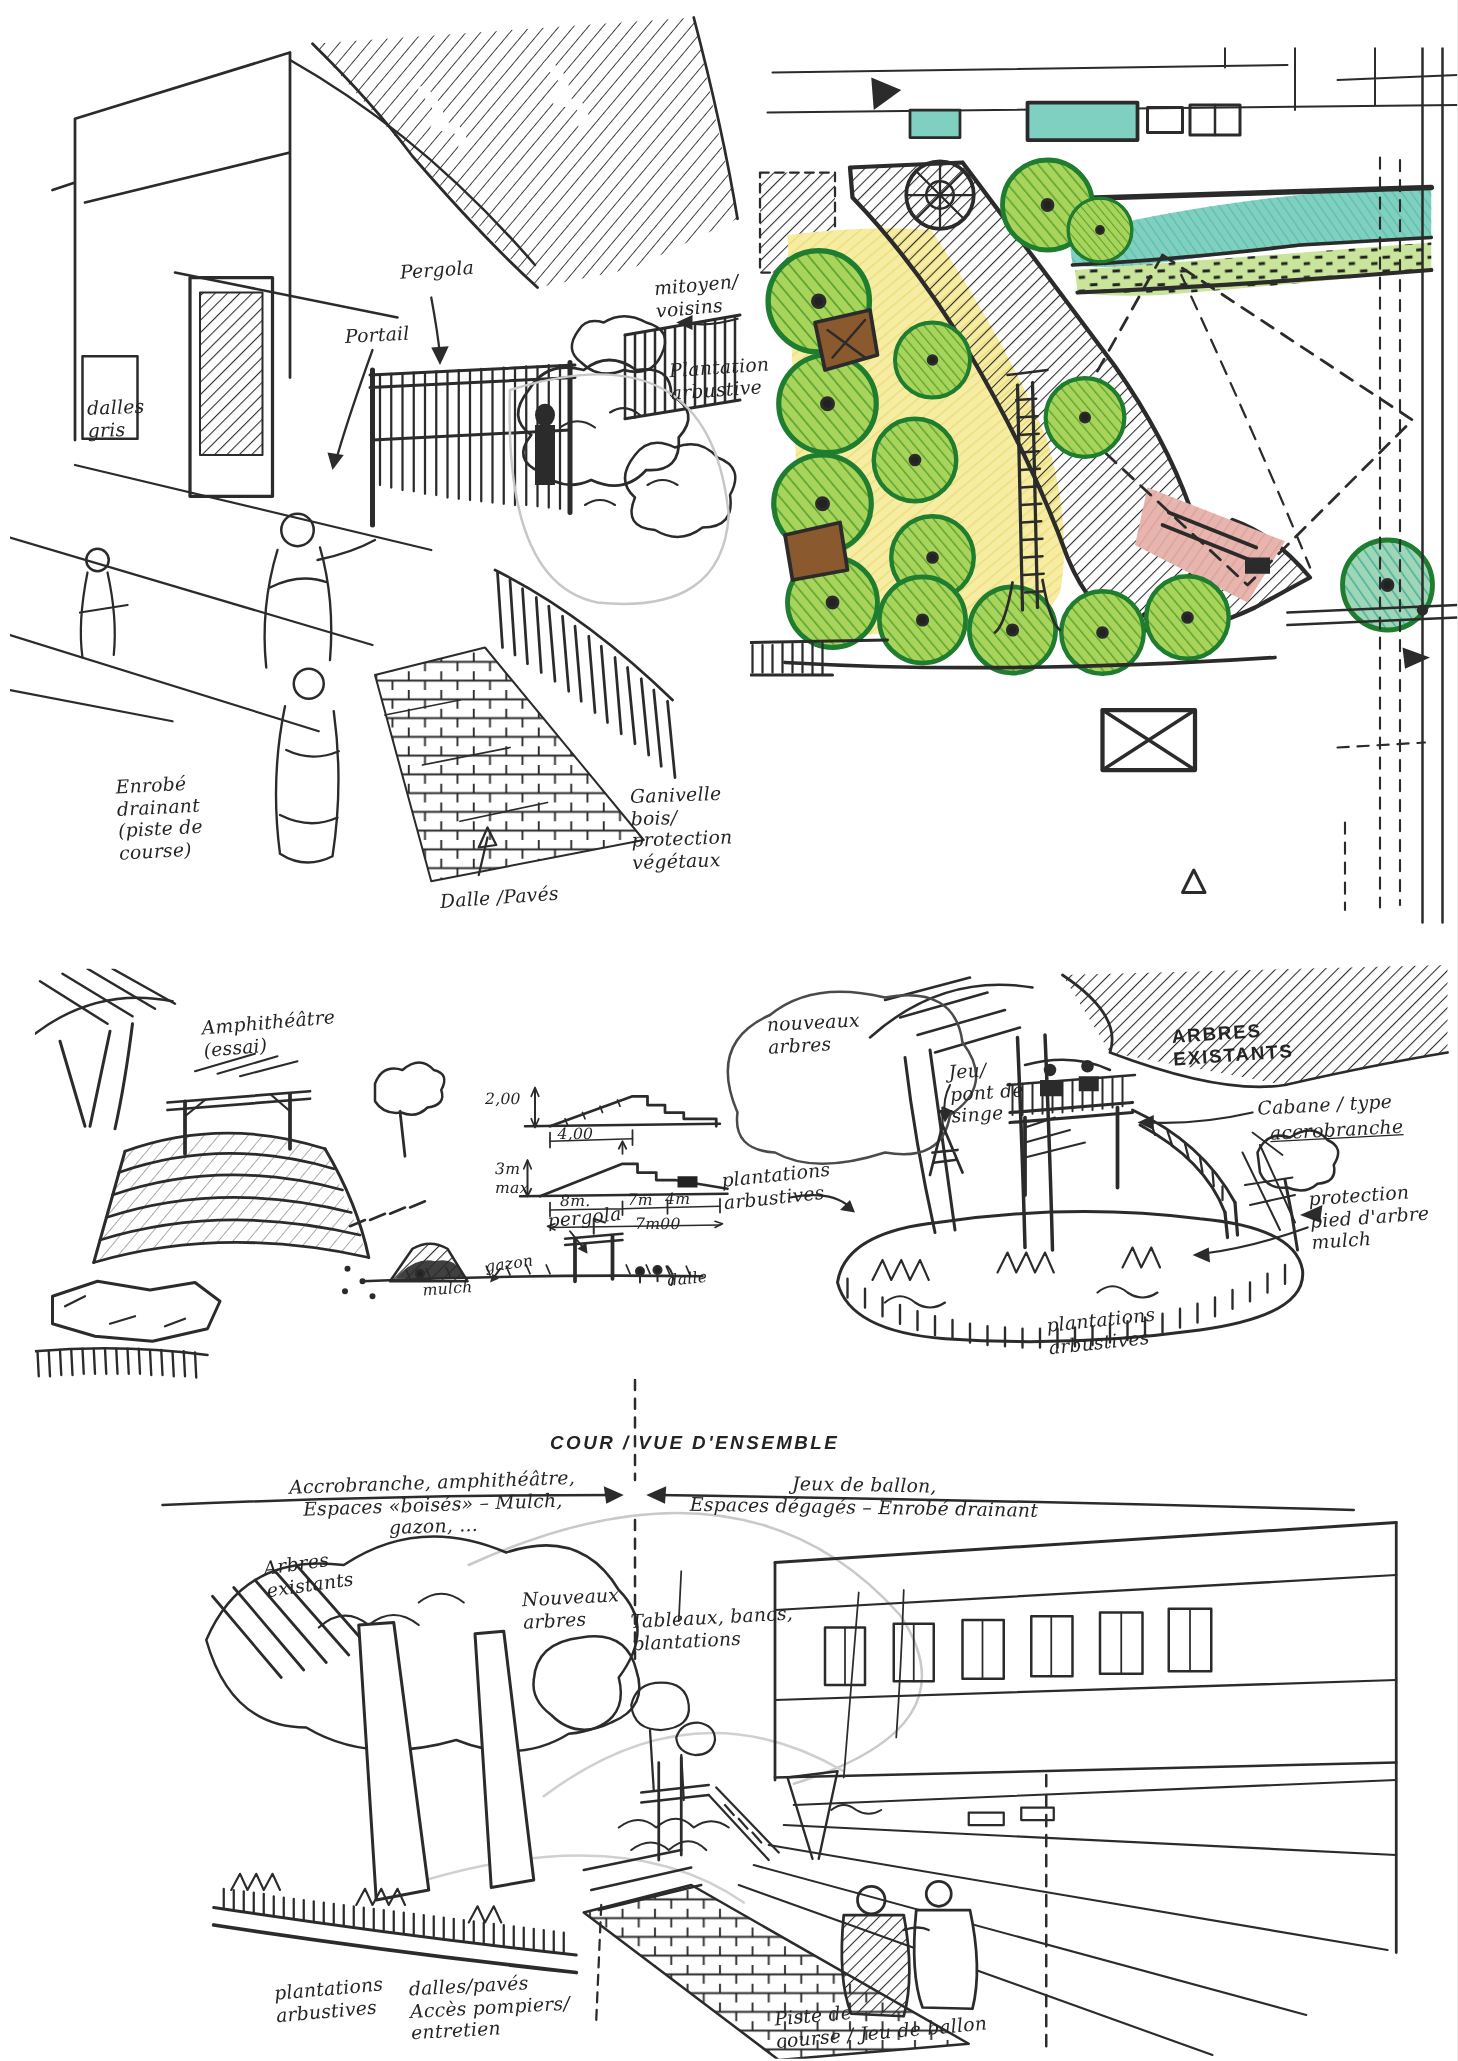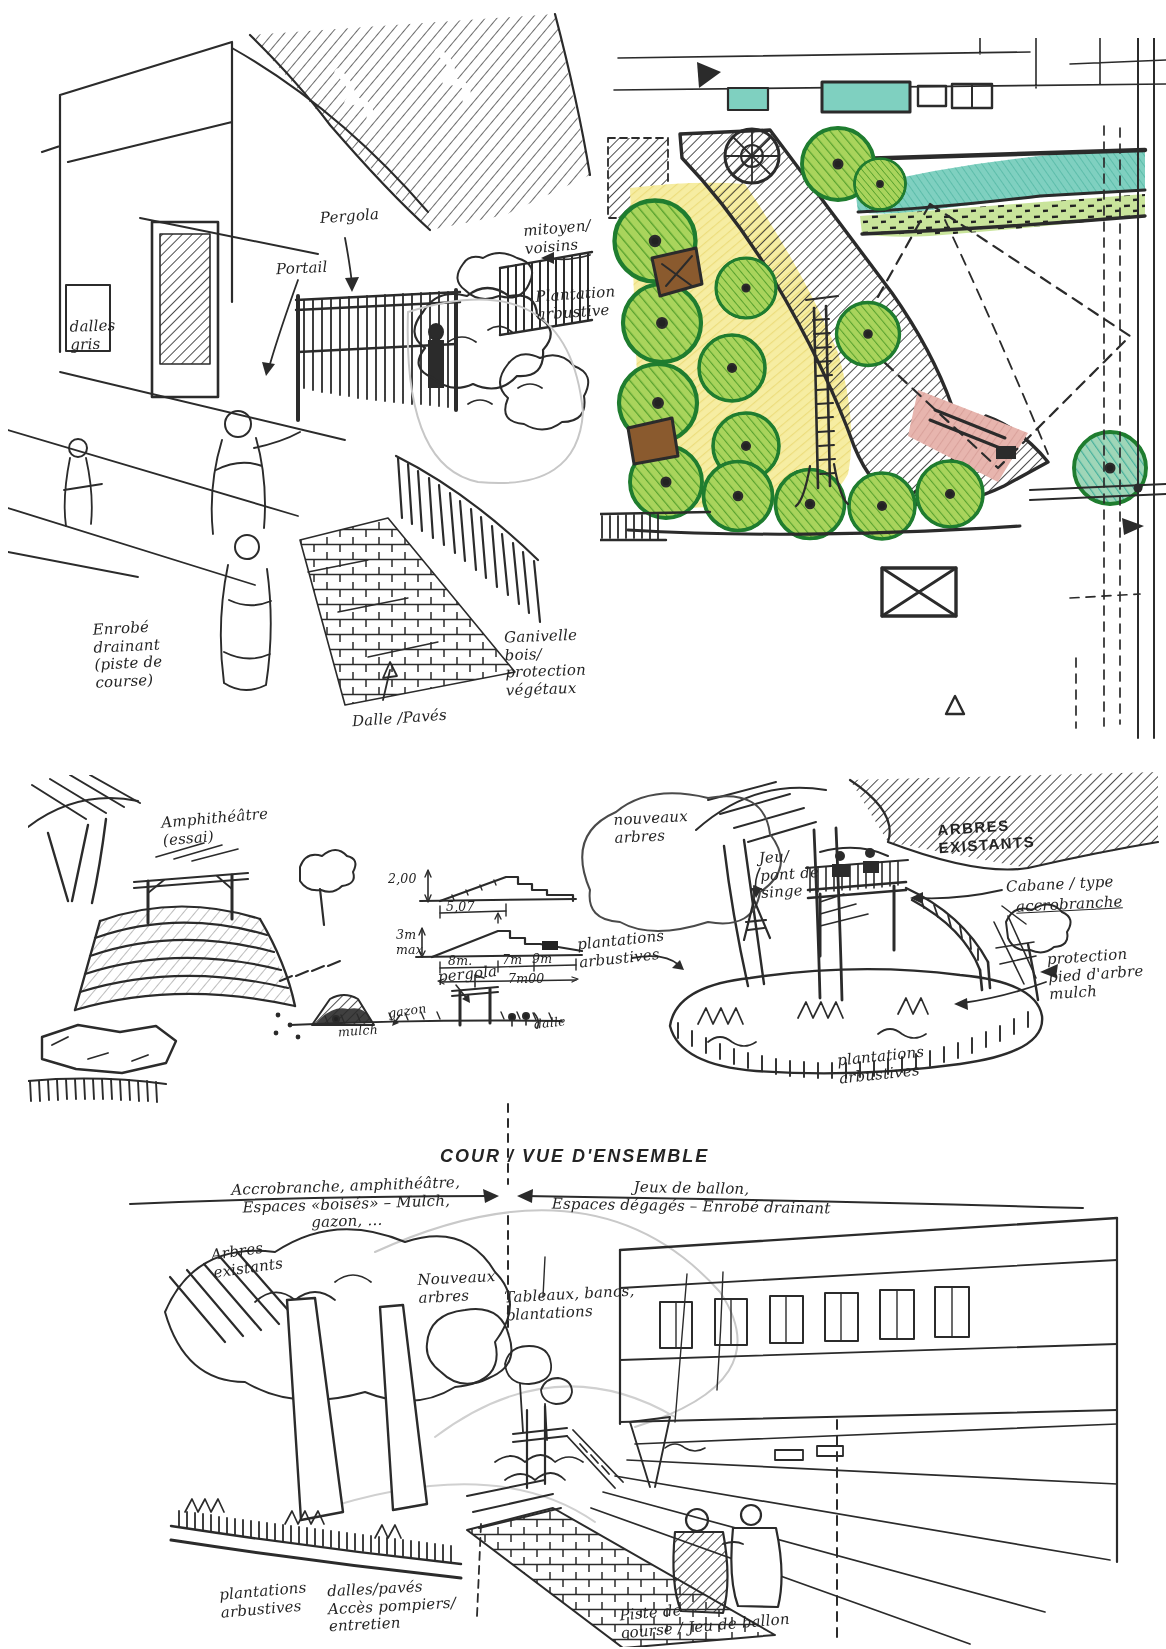--- a/index.html
+++ b/index.html
@@ -2,21 +2,21 @@
 <html><head>
 <meta charset="utf-8">
 <style>
   *{margin:0;padding:0;box-sizing:border-box}
   html,body{background:#ddd}
   #page{position:relative;width:1166px;height:1649px;background:#ffffff;margin:0 auto;overflow:hidden;font-family:"DejaVu Serif",serif;color:#242424}
   .sk{position:absolute}
   .lbl{position:absolute;font:italic 15px/1.18 "DejaVu Serif",serif;color:#242424;white-space:pre-line;letter-spacing:.2px}
   .small{font-size:12.5px}
   .caps{font-family:"Liberation Sans",sans-serif;font-style:normal;font-weight:bold;font-size:15px;letter-spacing:1.5px}
-  .titlemain{font-family:"Liberation Sans",sans-serif;font-style:italic;font-weight:bold;font-size:18px;letter-spacing:2px}
+  .titlemain{font-family:"Liberation Sans",sans-serif;font-style:italic;font-weight:bold;font-size:15px;letter-spacing:2px}
   .u{text-decoration:underline}
   svg{display:block}
 </style>
 </head>
 <body>
 
 <div id="page">
 
 <svg width="0" height="0" style="position:absolute" aria-hidden="true">
 <defs>
@@ -385,26 +385,26 @@
 course)</span>
 <span class="lbl" style="left:505px;top:628px;transform:rotate(-2deg)">Ganivelle
 bois/
 protection
 végétaux</span>
 <span class="lbl" style="left:352px;top:710px;transform:rotate(-4deg)">Dalle /Pavés</span>
 
 <span class="lbl" style="left:162px;top:810px;transform:rotate(-5deg)">Amphithéâtre
 (essai)</span>
 <span class="lbl small" style="left:388px;top:872px">2,00</span>
-<span class="lbl small" style="left:446px;top:900px">5,07</span>
+<span class="lbl small" style="left:446px;top:900px">4,00</span>
 <span class="lbl small" style="left:396px;top:928px">3m
 max</span>
 <span class="lbl small" style="left:448px;top:954px">8m.</span>
 <span class="lbl small" style="left:502px;top:953px">7m</span>
-<span class="lbl small" style="left:532px;top:952px">9m</span>
+<span class="lbl small" style="left:532px;top:952px">4m</span>
 <span class="lbl small" style="left:508px;top:972px">7m00</span>
 <span class="lbl" style="left:438px;top:966px;transform:rotate(-6deg)">pergola</span>
 <span class="lbl small" style="left:388px;top:1004px;transform:rotate(-8deg)">gazon</span>
 <span class="lbl small" style="left:338px;top:1024px;transform:rotate(-4deg)">mulch</span>
 <span class="lbl small" style="left:534px;top:1016px;transform:rotate(-6deg)">dalle</span>
 
 <span class="lbl" style="left:614px;top:810px;transform:rotate(-3deg)">nouveaux
 arbres</span>
 <span class="lbl" style="left:760px;top:848px;transform:rotate(-4deg)">Jeu/
 pont de

